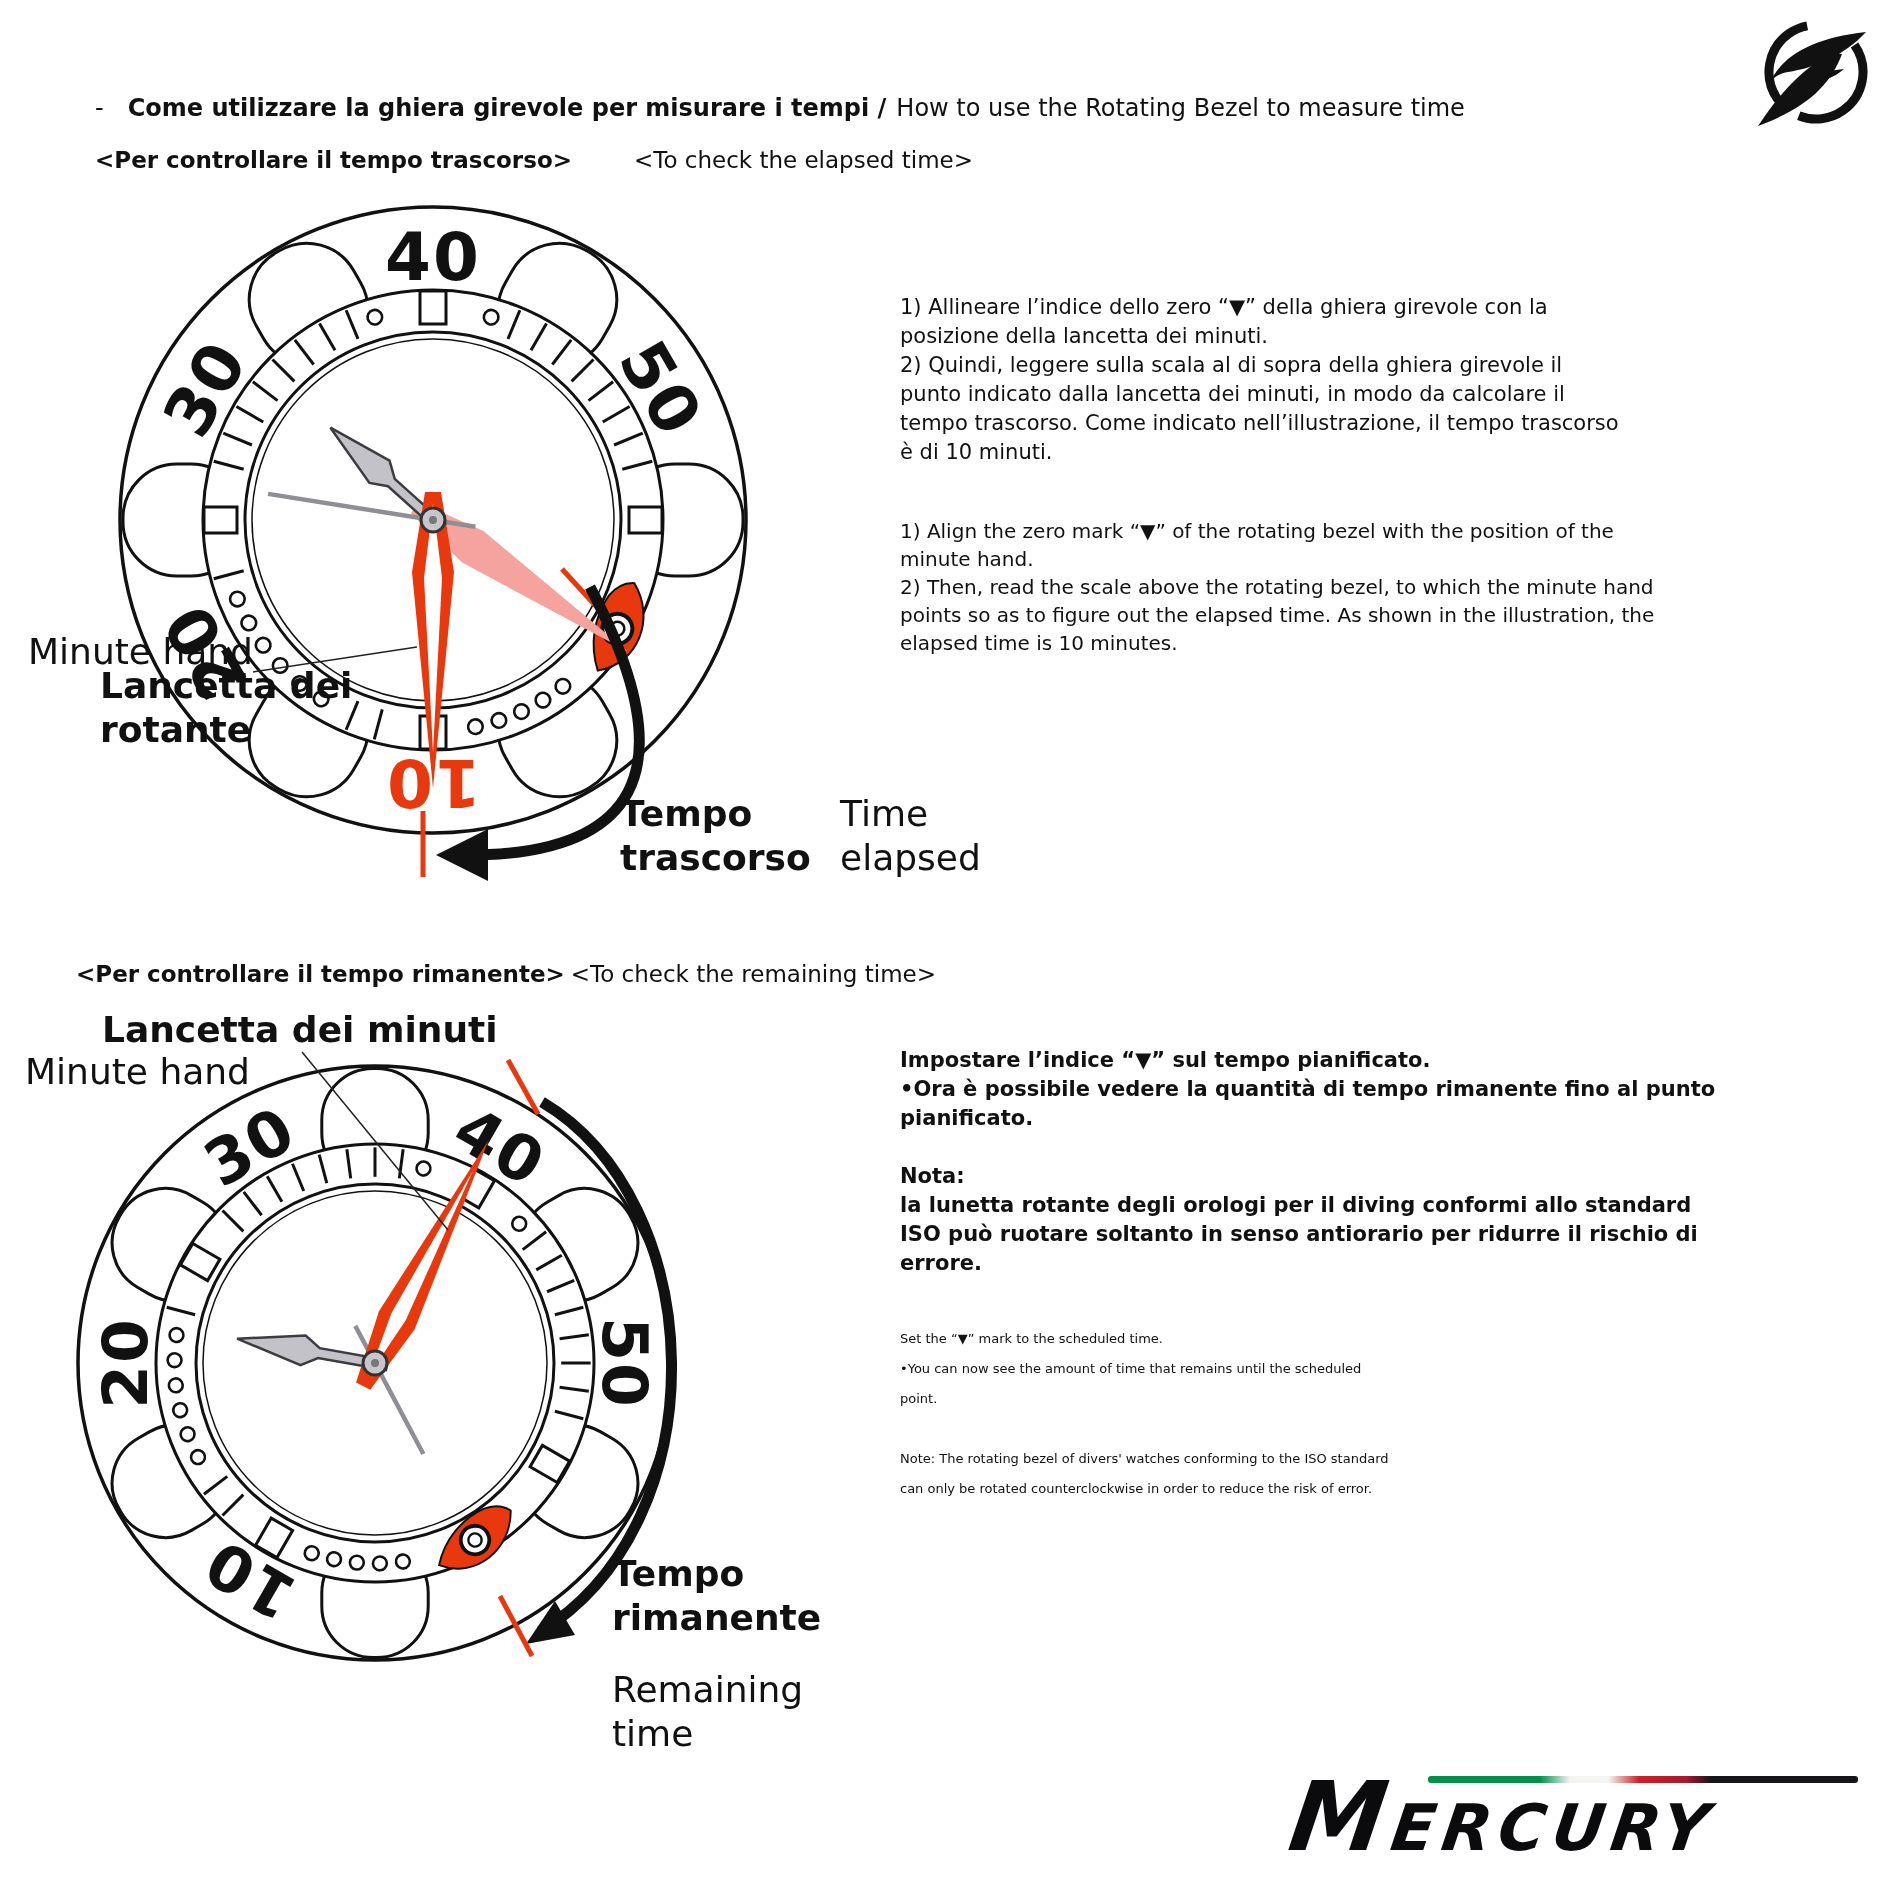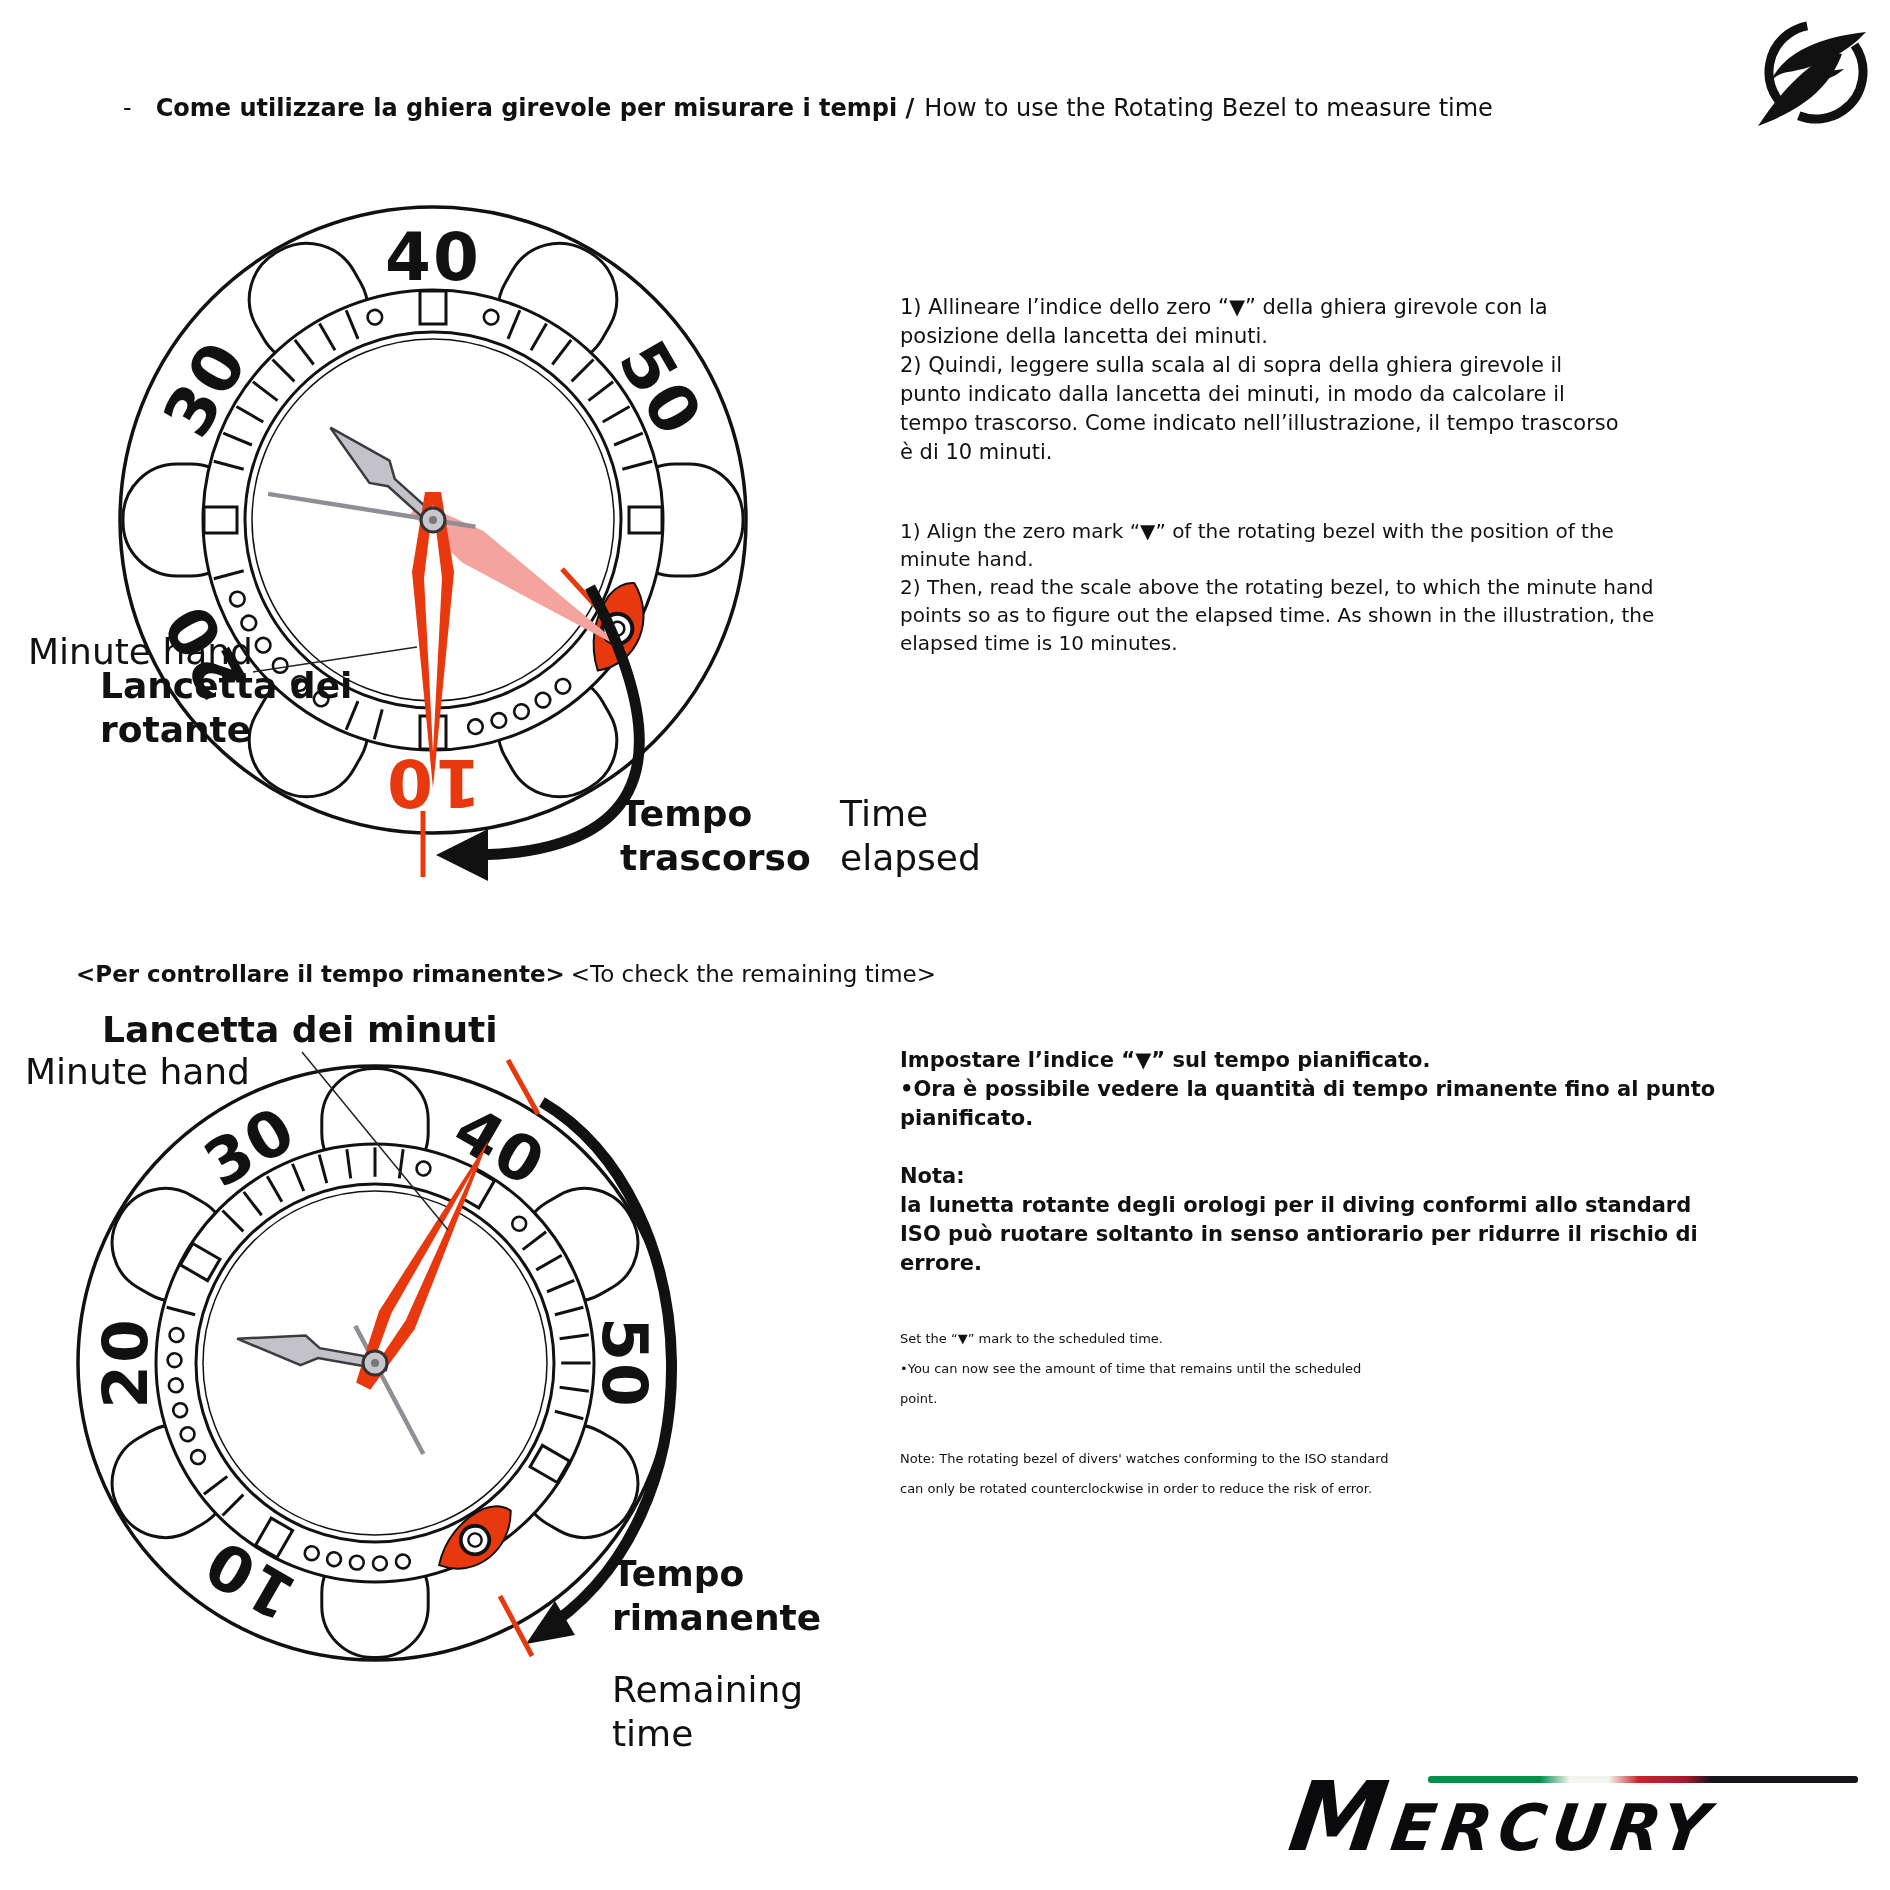--- a/index.html
+++ b/index.html
@@ -2,21 +2,21 @@
 <html><head>
 <meta charset="utf-8">
 <style>
   html,body{margin:0;padding:0;background:#fff;}
   #page{position:relative;width:1890px;height:1890px;background:#fff;overflow:hidden;
         font-family:"DejaVu Sans",sans-serif;color:#111;}
   .abs{position:absolute;}
   .pre{white-space:pre-line;}
   .b{font-weight:bold;}
   
-  #title{left:95px;top:94px;font-size:24px;margin-left:28px;}
+  #title{left:95px;top:94px;font-size:24px;}
   #title .dash{margin-right:24px;}
   #title .en{font-weight:normal;margin-left:10px;}
   .sec-head{font-size:23px;}
   #sec1-head{left:95px;top:147px;}
   #sec1-head .en{font-weight:normal;margin-left:62px;}
   #sec2-head{left:76px;top:961px;}
   #sec2-head .en{font-weight:normal;margin-left:6px;}
   
   .rc{left:900px;width:960px;}
   #rc1-it{top:293px;font-size:21px;line-height:29px;font-weight:normal;}
@@ -50,20 +50,23 @@
 </style>
 </head>
 <body>
 
 <div id="page">
 
   <div id="title" class="abs">
     <span class="dash">-</span><span class="b">Come utilizzare la ghiera girevole per misurare i tempi /</span><span class="en">How to use the Rotating Bezel to measure time</span>
   </div>
 
+  <div id="sec1-head" class="abs sec-head">
+    <span class="b">&lt;Per controllare il tempo trascorso&gt;</span><span class="en">&lt;To check the elapsed time&gt;</span>
+  </div>
 
   <svg class="abs" style="left:90px;top:195px;" width="700" height="700" viewBox="0 0 700 700">
     <circle cx="343" cy="325" r="313" fill="#fff" stroke="#111" stroke-width="3.5"></circle>
     <g id="w1-lobes">
         <rect x="287" y="15" width="112" height="122" rx="54" fill="#fff" stroke="#111" stroke-width="3" transform="rotate(30 343 325)"></rect>
         <rect x="287" y="15" width="112" height="122" rx="54" fill="#fff" stroke="#111" stroke-width="3" transform="rotate(90 343 325)"></rect>
         <rect x="287" y="15" width="112" height="122" rx="54" fill="#fff" stroke="#111" stroke-width="3" transform="rotate(150 343 325)"></rect>
         <rect x="287" y="15" width="112" height="122" rx="54" fill="#fff" stroke="#111" stroke-width="3" transform="rotate(210 343 325)"></rect>
         <rect x="287" y="15" width="112" height="122" rx="54" fill="#fff" stroke="#111" stroke-width="3" transform="rotate(270 343 325)"></rect>
         <rect x="287" y="15" width="112" height="122" rx="54" fill="#fff" stroke="#111" stroke-width="3" transform="rotate(330 343 325)"></rect>

